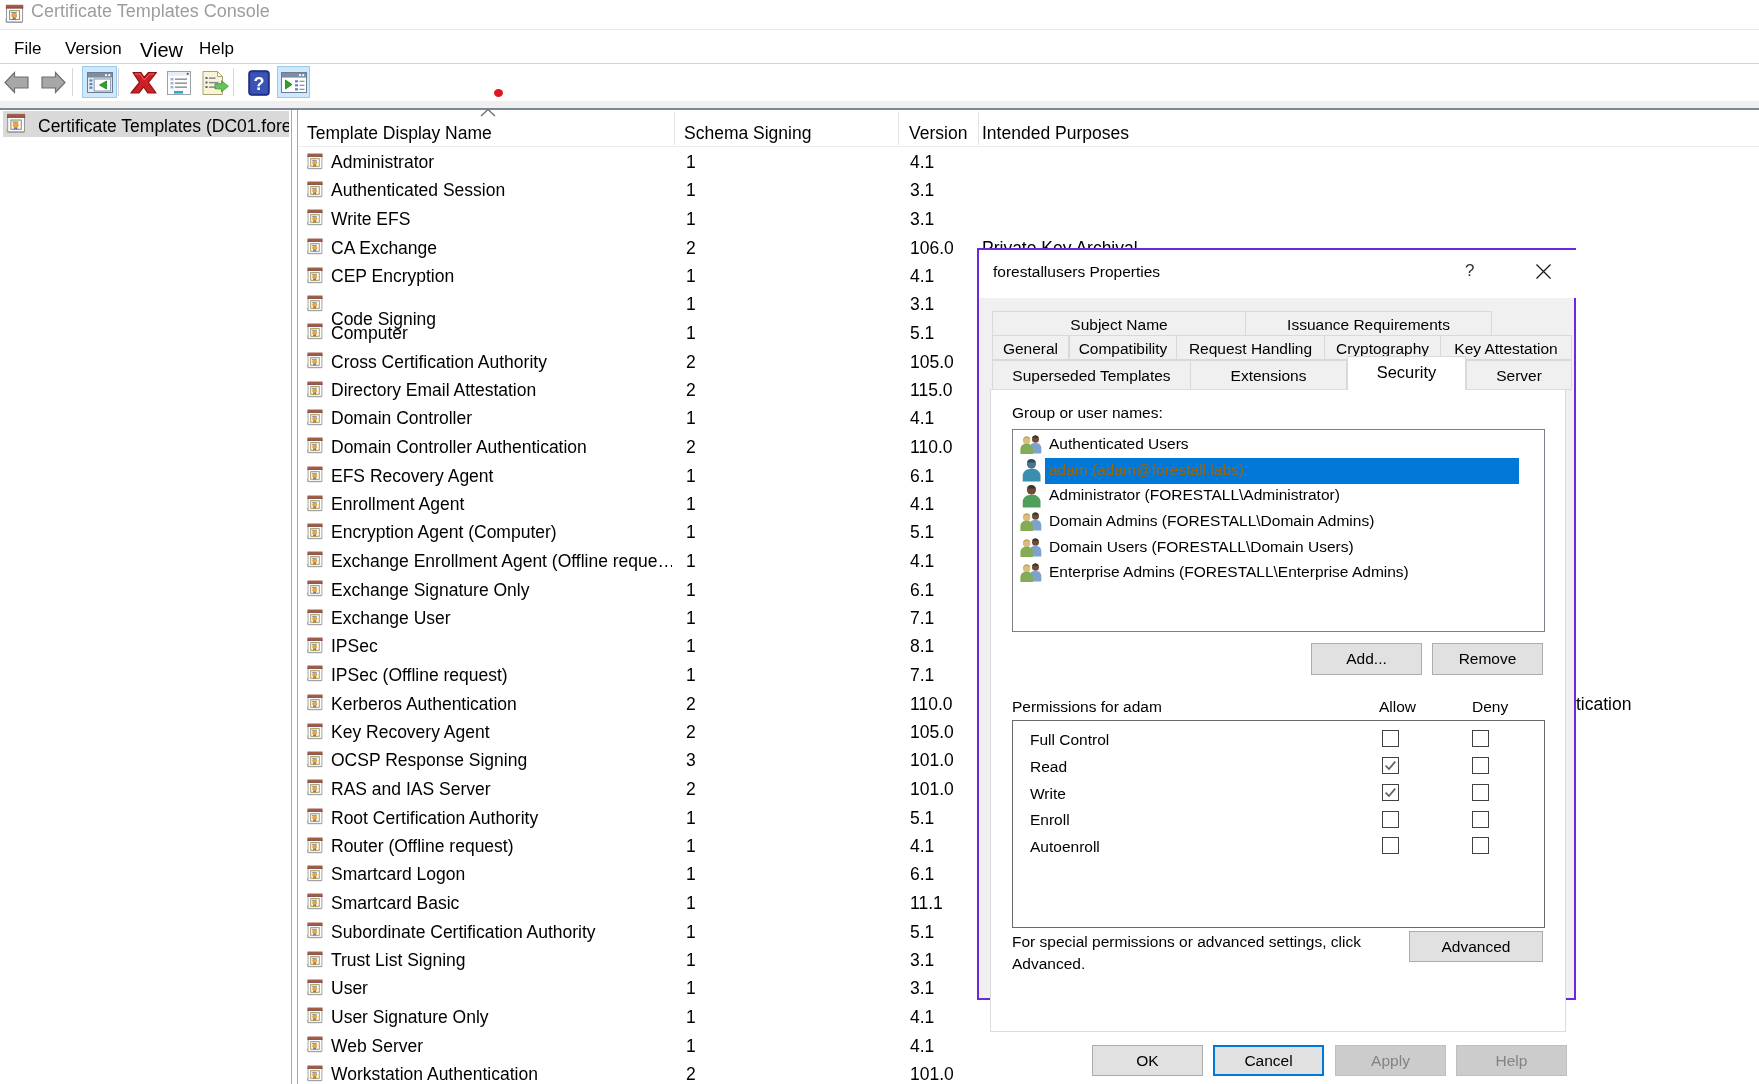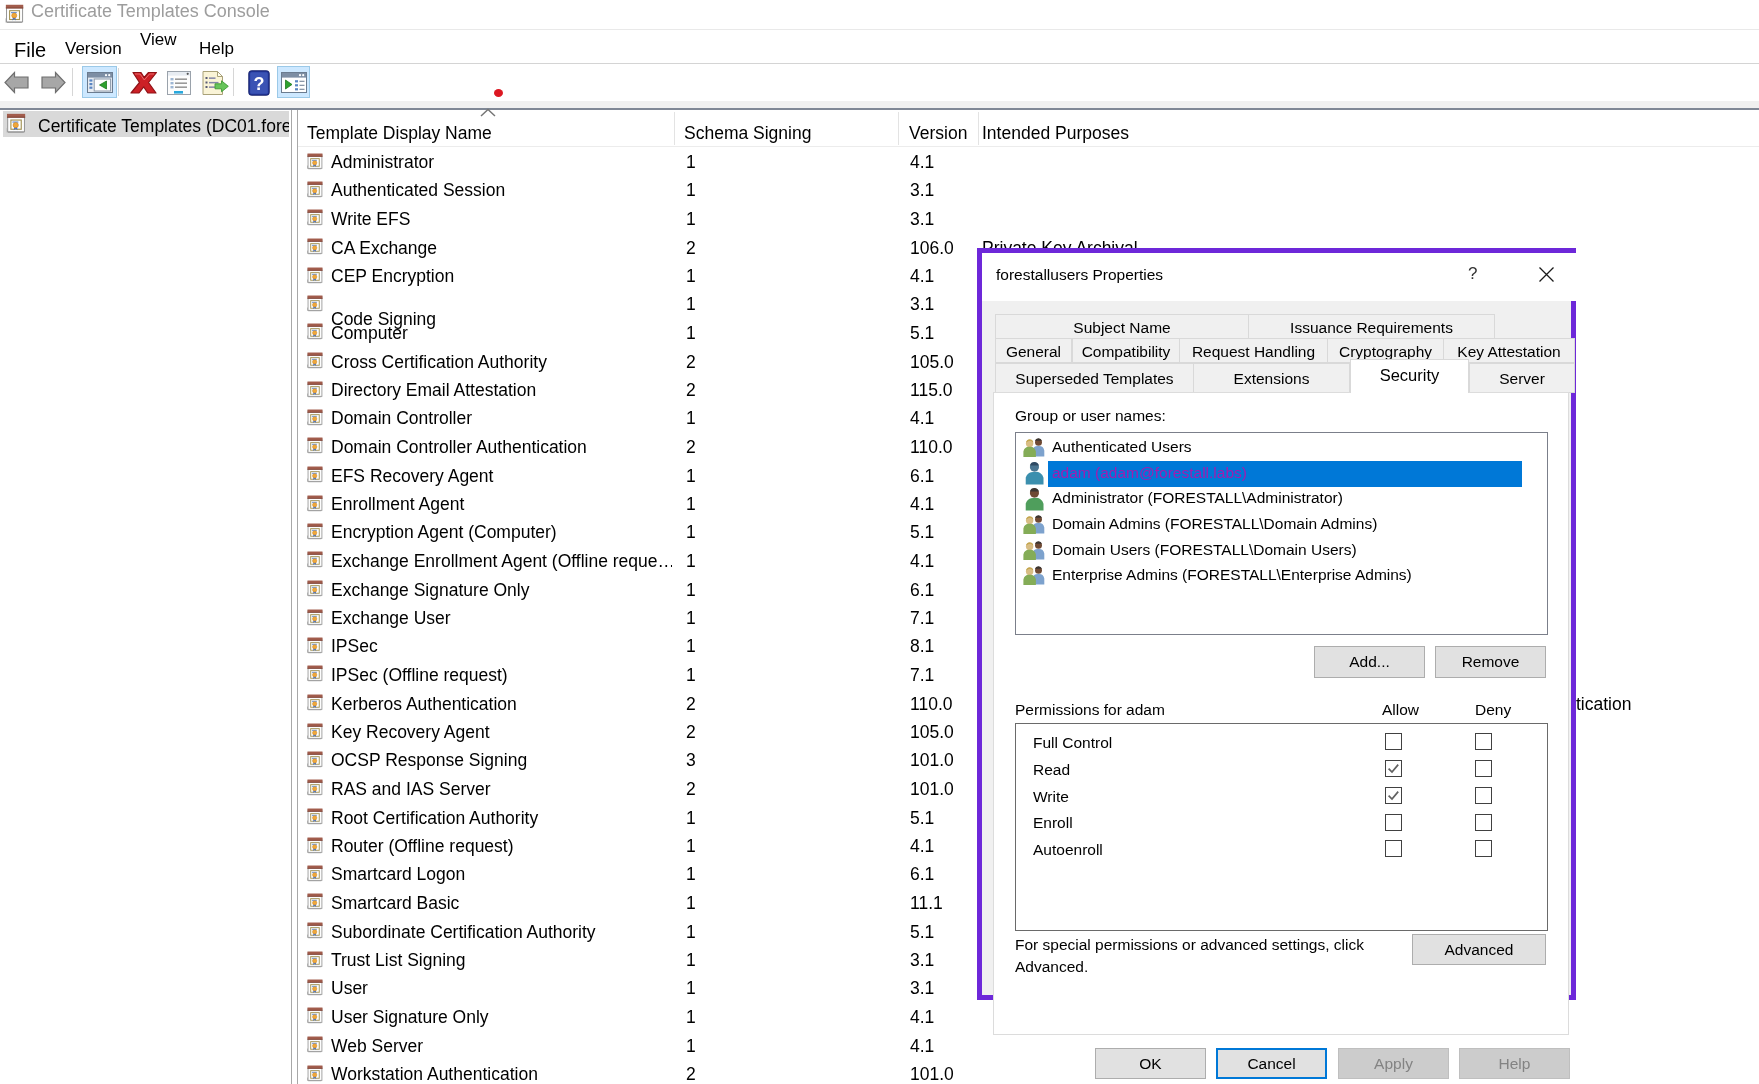--- a/index.html
+++ b/index.html
@@ -18,23 +18,23 @@
 <rect x="3.2" y="2.8" width="14.6" height="14.4" fill="#fdfdfd" stroke="#969696" stroke-width="0.9"></rect>
 <rect x="2.6" y="1.6" width="15.8" height="3.2" fill="#a25c4c"></rect>
 <rect x="2.6" y="4.1" width="15.8" height="0.9" fill="#7e4437"></rect>
 <rect x="6" y="7" width="9" height="8" fill="#ffffff" stroke="#a39355" stroke-width="1"></rect>
 <rect x="7.3" y="8.2" width="5.2" height="1.1" fill="#6b93d6"></rect>
 <path d="M9.2 12.4 L8.4 15.8 L10.2 14.6 L11.8 15.8 L11.2 12.4 Z" fill="#3e6fd0"></path>
 <circle cx="10.2" cy="11.4" r="2.3" fill="#f0a73a" stroke="#c8831c" stroke-width="0.5"></circle>
 </svg>
 <div class="abs" style="left:31px;top:1px;font-size:18px;color:#9d9d9d">Certificate Templates Console</div>
 <div class="hline" style="left:0;top:29px;width:1759px;background:#e9e9e9"></div>
-<div class="abs" style="left:14px;top:39px;font-size:20px">File</div>
+<div class="abs" style="left:14px;top:39px;font-size:17px">File</div>
 <div class="abs" style="left:65px;top:39px;font-size:17px">Version</div>
-<div class="abs" style="left:140px;top:30px;font-size:17px">View</div>
+<div class="abs" style="left:140px;top:39px;font-size:20px">View</div>
 <div class="abs" style="left:199px;top:39px;font-size:17px">Help</div>
 <div class="hline" style="left:0;top:63px;width:1759px;background:#d4d4d4"></div>
 <div class="vline" style="left:72px;top:68px;height:28px;background:#d6d6d6"></div>
 <div class="vline" style="left:118px;top:68px;height:28px;background:#d6d6d6"></div>
 <div class="vline" style="left:233px;top:68px;height:28px;background:#d6d6d6"></div>
 <svg class="abs" style="left:4px;top:71px" width="62" height="24" viewBox="0 0 62 24">
 <path d="M10.5 1.5 L10.5 6 L24 6 L24 17 L10.5 17 L10.5 21.5 L1 11.5 Z" fill="#a7a7a7" stroke="#6f6f6f" stroke-width="1.2"></path>
 <path d="M51.5 1.5 L51.5 6 L38 6 L38 17 L51.5 17 L51.5 21.5 L61 11.5 Z" fill="#a7a7a7" stroke="#6f6f6f" stroke-width="1.2"></path>
 </svg>
 <div class="abs" style="left:82px;top:66px;width:35px;height:32px;background:#cde8ff;border:1px solid #9bc9e8"></div>
@@ -582,21 +582,21 @@
 <rect x="6" y="7" width="9" height="8" fill="#ffffff" stroke="#a39355" stroke-width="1"></rect>
 <rect x="7.3" y="8.2" width="5.2" height="1.1" fill="#6b93d6"></rect>
 <path d="M9.2 12.4 L8.4 15.8 L10.2 14.6 L11.8 15.8 L11.2 12.4 Z" fill="#3e6fd0"></path>
 <circle cx="10.2" cy="11.4" r="2.3" fill="#f0a73a" stroke="#c8831c" stroke-width="0.5"></circle>
 </svg>
 <div class="abs" style="left:331px;top:1064px;width:341px;overflow:hidden">Workstation Authentication</div>
 <div class="abs" style="left:686px;top:1064px">2</div>
 <div class="abs" style="left:910px;top:1064px">101.0</div>
 <div class="abs" style="left:1576px;top:694px">tication</div>
 
-<div id="dlg" style="position:absolute;left:977px;top:248px;width:599px;height:752px;background:#f0f0f0;border:5px solid #6d28d9;z-index:10;font-size:15.5px">
+<div id="dlg" style="position:absolute;left:977px;top:248px;width:599px;height:752px;background:#f0f0f0;border:2px solid #6d28d9;z-index:10;font-size:15.5px">
 
  <div style="position:absolute;left:0;top:0;width:597px;height:48px;background:#ffffff"></div>
  <div class="abs" style="left:14px;top:13px;font-size:15.5px">forestallusers Properties</div>
  <div class="abs" style="left:486px;top:11px;font-size:17px;color:#333">?</div>
  <svg class="abs" style="left:556px;top:13px" width="17" height="17" viewBox="0 0 17 17">
    <path d="M1.5 1.5 L15.5 15.5 M15.5 1.5 L1.5 15.5" stroke="#1a1a1a" stroke-width="1.3"></path>
     </svg>
 
  <div class="tab" style="left:13px;top:61px;width:254px;height:25px;line-height:25px">Subject Name</div>
  <div class="tab" style="left:266px;top:61px;width:247px;height:25px;line-height:25px">Issuance Requirements</div>
@@ -612,21 +612,21 @@
  <div class="tab" style="left:487px;top:110px;width:106px;height:30px;line-height:29px">Server</div>
  <div class="tab" style="left:368px;top:106px;width:119px;height:34px;line-height:30px;background:#fff;border-bottom:none;z-index:3;font-size:16.5px">Security</div>
 
  <div style="position:absolute;left:11px;top:139px;width:576px;height:643px;background:#ffffff;border:1px solid #dcdcdc;z-index:2"></div>
 
  <div class="abs" style="left:33px;top:154px;z-index:4">Group or user names:</div>
 
  <div style="position:absolute;left:33px;top:179px;width:533px;height:203px;background:#fff;border:1px solid #7b7f8a;z-index:4"></div>
  <div class="abs" style="left:70px;top:185px;z-index:5">Authenticated Users</div>
  <div style="position:absolute;left:66px;top:208px;width:474px;height:26px;background:#0078d7;z-index:5"></div>
- <div class="abs" style="left:70px;top:211px;color:#a21caf;z-index:6">adam (adam@forestall.labs)</div>
+ <div class="abs" style="left:70px;top:211px;color:#a16207;z-index:6">adam (adam@forestall.labs)</div>
  <div class="abs" style="left:70px;top:236px;z-index:5">Administrator (FORESTALL\Administrator)</div>
  <div class="abs" style="left:70px;top:262px;z-index:5">Domain Admins (FORESTALL\Domain Admins)</div>
  <div class="abs" style="left:70px;top:288px;z-index:5">Domain Users (FORESTALL\Domain Users)</div>
  <div class="abs" style="left:70px;top:313px;z-index:5">Enterprise Admins (FORESTALL\Enterprise Admins)</div>
  <svg style="position:absolute;z-index:7;left:40px;top:184px" width="26" height="21" viewBox="0 0 26 21">
 <circle cx="16.5" cy="5.2" r="3.5" fill="#6f4a34"></circle>
 <path d="M16.5 1.2 a3.6 3.6 0 0 1 3.4 2.6 l-7 0 a3.6 3.6 0 0 1 3.6 -2.6 Z" fill="#3c3530"></path>
 <path d="M10.5 19.5 v-6.2 a5.5 5.5 0 0 1 5.8 -4.2 a5.6 5.6 0 0 1 6 4.4 v6 Z" fill="#7da2cd"></path>
 <circle cx="7.6" cy="6.4" r="3.7" fill="#d8bd84"></circle>
 <path d="M7.6 2.2 a3.8 3.8 0 0 1 3.7 3 l-1.2 -0.4 -1 -1 -2.4 0.2 -2.6 1.4 a3.8 3.8 0 0 1 3.5 -3.2 Z" fill="#c3a54e"></path>

